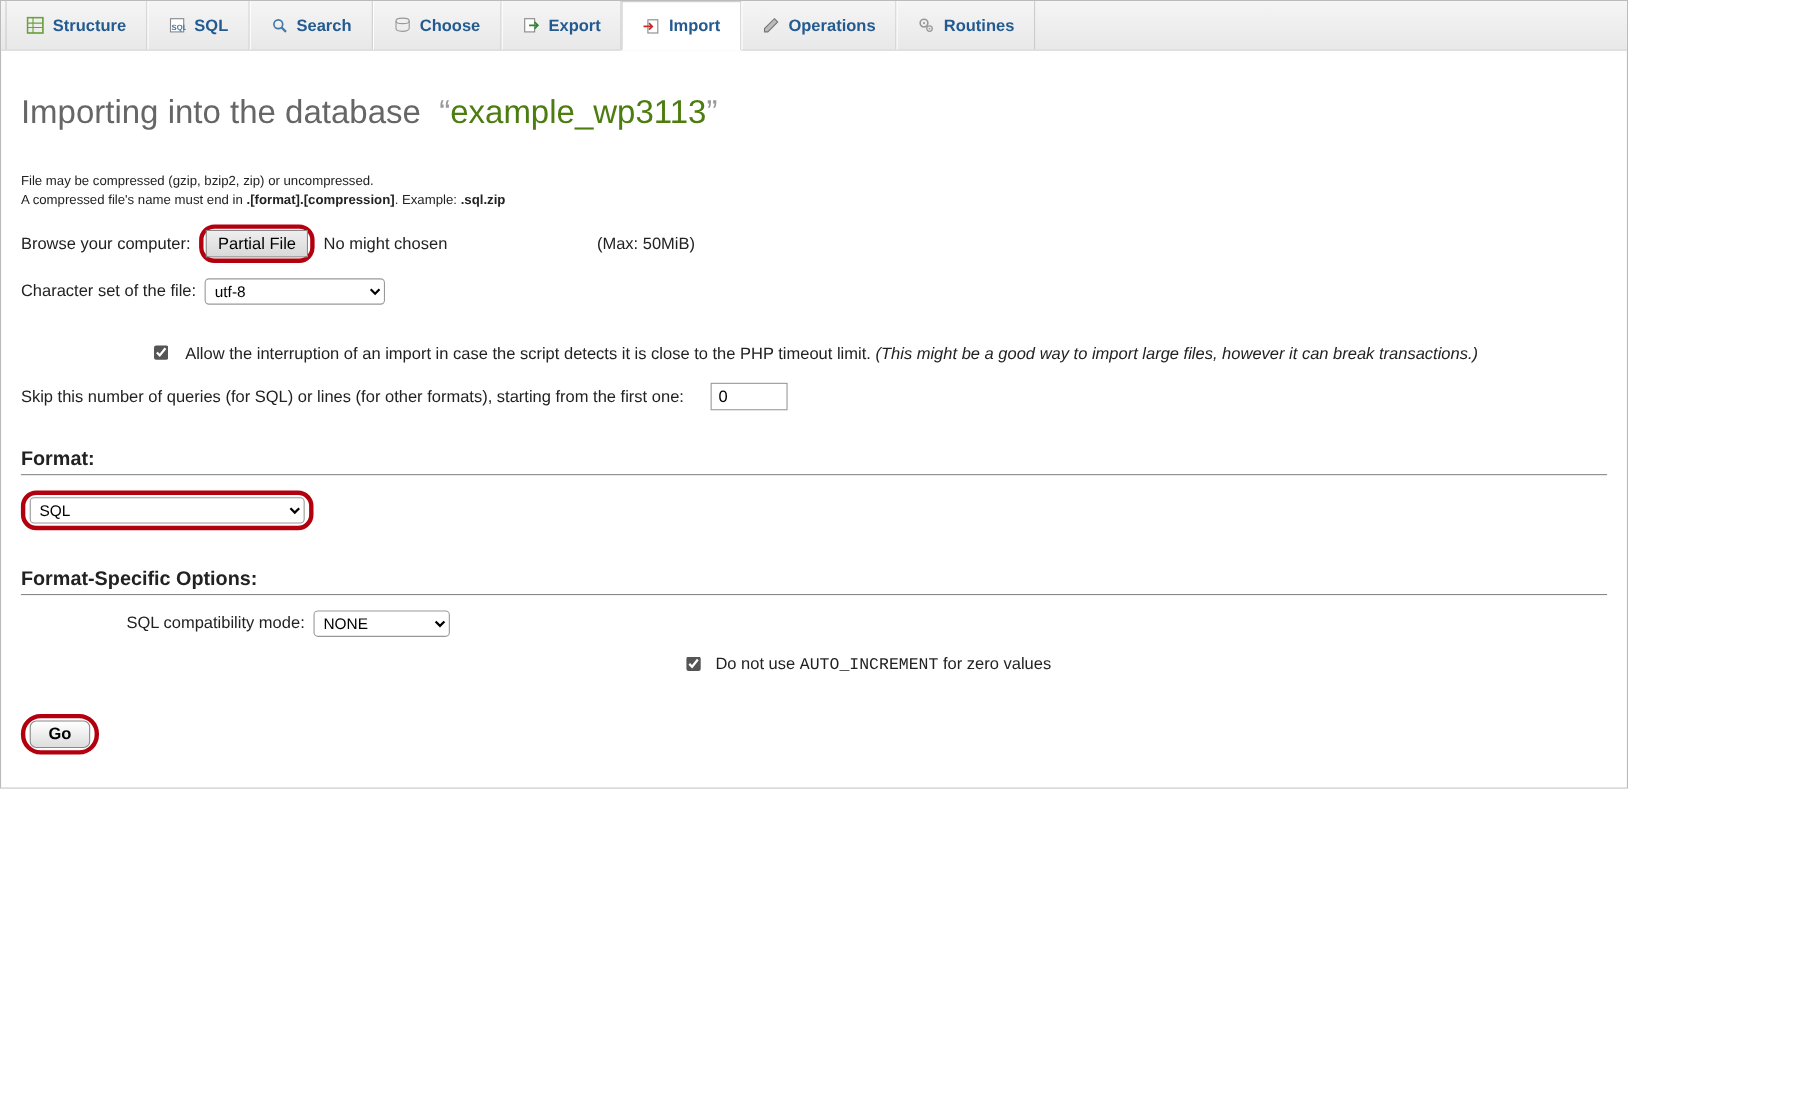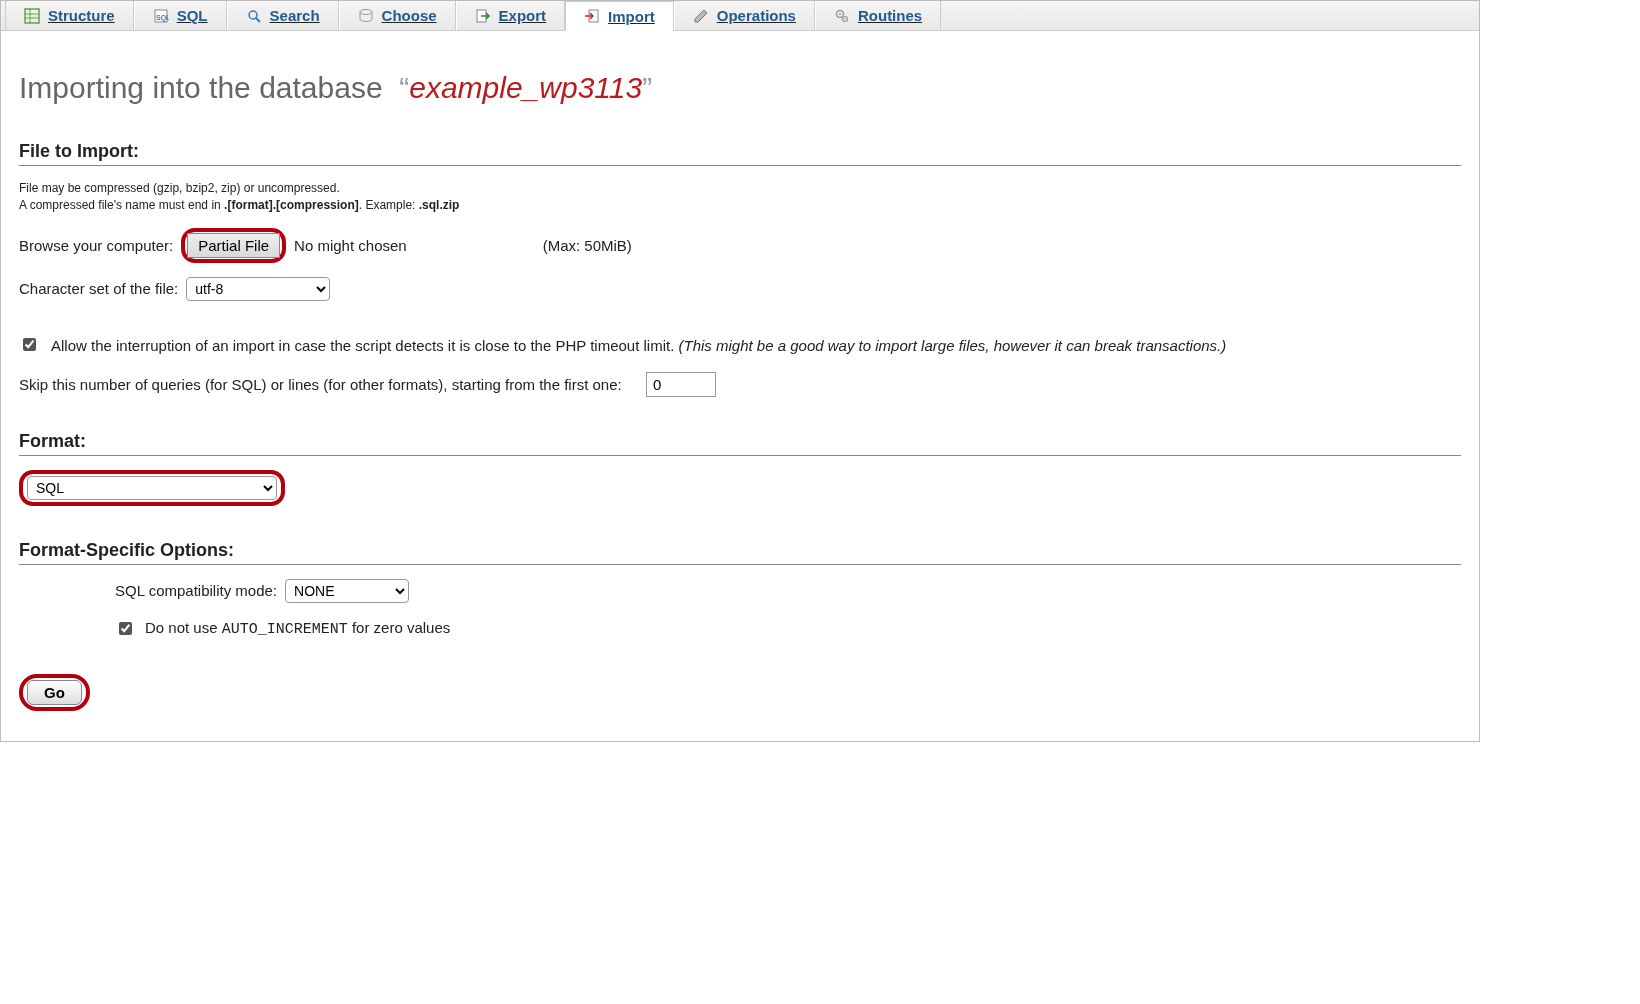--- a/index.html
+++ b/index.html
@@ -14,23 +14,22 @@
     border: 1px solid #bbb;
     width: 1480px;
     margin: 0;
   }
   
   .tabbar {
     display: flex;
     align-items: stretch;
     background: linear-gradient(#f5f5f5, #e8e8e8);
     border-bottom: 1px solid #ccc;
-    height: 30px;
+    height: 45px;
     padding-left: 4px;
-    text-decoration: underline;
   }
   .tab {
     display: flex;
     align-items: center;
     gap: 8px;
     padding: 0 18px;
     font-size: 15px;
     font-weight: 700;
     color: #235a8f;
     border-right: 1px solid #ccc;
@@ -54,21 +53,21 @@
     justify-content: center;
   }
   
   .content { padding: 18px 18px 30px 18px; }
   h1.title {
     font-weight: 400;
     font-size: 30px;
     color: #666;
     margin: 22px 0 36px 0;
   }
-  h1.title .dbname { color: #b91c1c; font-weight: 400; font-style: italic; }
+  h1.title .dbname { color: #4d7c0f; font-weight: 400; }
   .quote { color: #999; }
   .section-head {
     font-size: 18px;
     font-weight: 700;
     border-bottom: 1px solid #888;
     padding-bottom: 3px;
     margin: 0 0 14px 0;
   }
   .section { margin-bottom: 34px; }
   .hint { font-size: 12px; line-height: 1.4; margin-bottom: 14px; }
@@ -90,33 +89,33 @@
   }
   .highlight-red.tight { padding: 1px 2px; }
   select {
     font-size: 14px;
     padding: 1px 4px;
     height: 24px;
     background: #fff;
     border: 1px solid #999;
     border-radius: 4px;
   }
-  select.char { width: 144px; }
+  select.char { width: 164px; }
   select.fmt { width: 250px; }
   select.compat { width: 124px; }
   input[type=text] {
     border: 1px solid #999;
     padding: 3px 6px;
     font-size: 15px;
     width: 70px;
   }
   input[type=checkbox] {
     width: 13px; height: 13px; accent-color: #555;
   }
-  .chkrow { display: flex; align-items: flex-start; gap: 12px; margin: 8px 0 16px 0; }
+  .chkrow { display: flex; align-items: flex-start; gap: 12px; margin: 8px 0 16px 0; justify-content: center; }
   .chkrow .txt { font-size: 15px; line-height: 1.4; }
   .ital { font-style: italic; }
   .go-btn {
     border: 1px solid #888;
     background: linear-gradient(#fff,#ddd);
     padding: 3px 16px;
     font-size: 15px;
     font-weight: 700;
     border-radius: 6px;
     cursor: pointer;
@@ -207,21 +206,20 @@
     </div>
   </div>
 
   <div class="content">
     <h1 class="title">
       <span>Importing into the database</span>
       &nbsp;<span class="quote">“</span><span class="dbname">example_wp3113</span><span class="quote">”</span>
     </h1>
 
     <div class="section">
-      <div class="section-head">File to Import:</div>
       <div class="hint">
         <span>File may be compressed (gzip, bzip2, zip) or uncompressed.</span><br>
         <span>A compressed file's name must end in </span><b>.[format].[compression]</b><span>. Example: </span><b>.sql.zip</b>
       </div>
       <div class="row">
         <span class="lbl">Browse your computer:</span>
         <span class="highlight-red tight">
           <button class="file-btn">Partial File</button>
         </span>
         <span>No might chosen</span>

